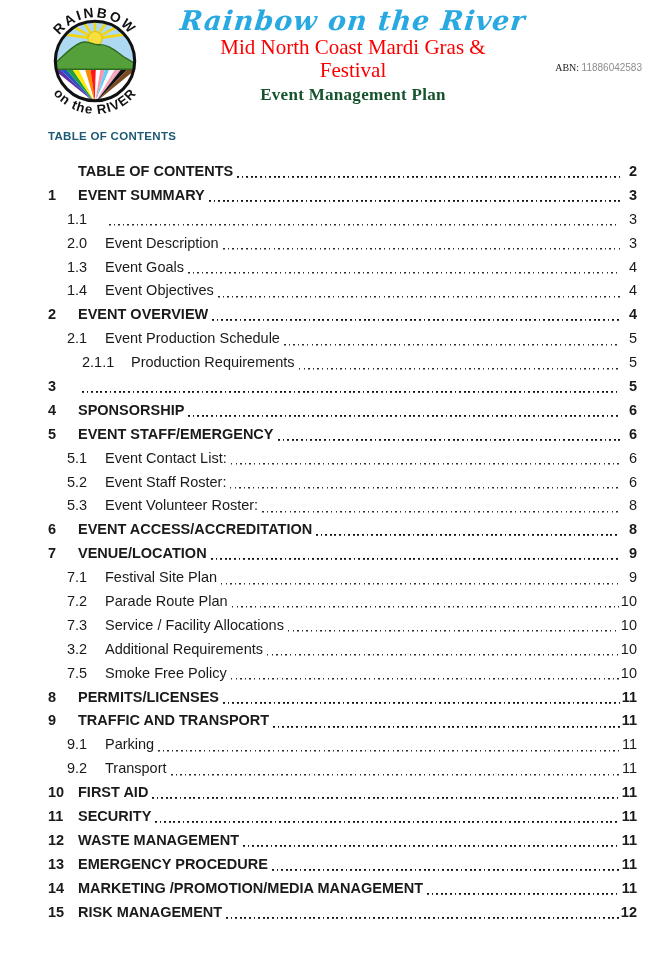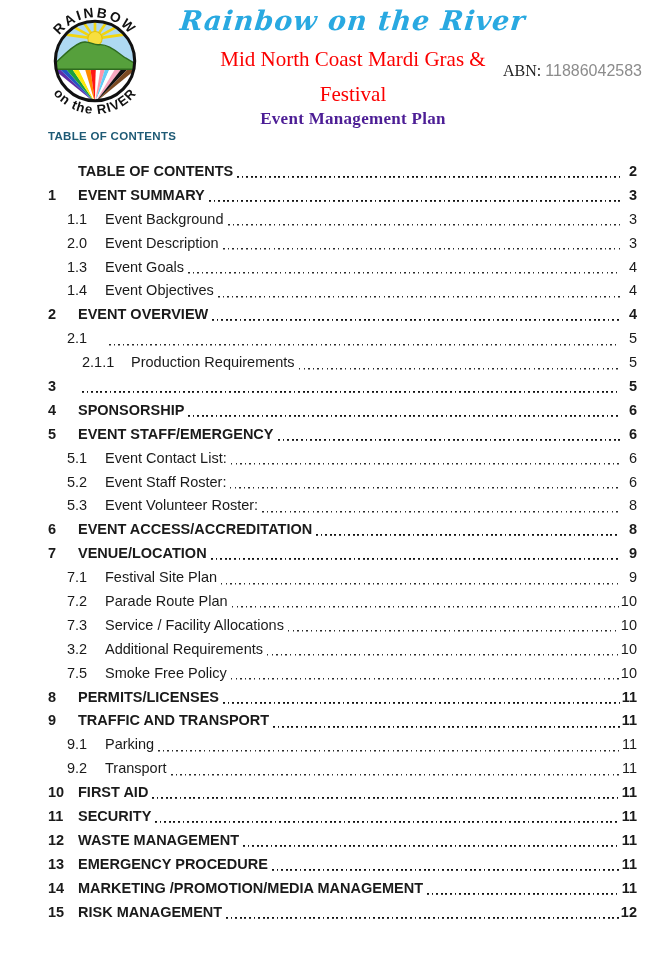--- a/index.html
+++ b/index.html
@@ -16,24 +16,24 @@
 
   
   .logo{position:absolute;left:42px;top:2px;width:106px;height:114px;}
   .title-block{position:absolute;left:170px;top:5px;width:366px;text-align:center;}
   .script-title{
     font-family:"DejaVu Serif",serif;font-style:italic;font-weight:bold;
     font-size:27px;line-height:31px;color:var(--script-blue);
     transform:skewX(-6deg);letter-spacing:1px;white-space:nowrap;
   }
   .subtitle{font-family:"Liberation Serif",serif;color:var(--subtitle-red);
-    font-size:21px;line-height:23px;margin-top:12px;}
-  .doc-title{font-family:"Liberation Serif",serif;font-weight:bold;color:#4c1d95;
+    font-size:21px;line-height:23px;}
+  .doc-title{font-family:"Liberation Serif",serif;font-weight:bold;color:#14532d;
     font-size:17px;line-height:19px;margin-top:3px;letter-spacing:.3px;}
-  .abn{position:absolute;right:28px;top:62px;font-size:16px;
+  .abn{position:absolute;right:28px;top:62px;font-size:10px;
     font-family:"Liberation Serif",serif;color:#222;white-space:nowrap;}
   .abn .abn-num{color:var(--abn-gray);font-family:"Liberation Sans",sans-serif;}
 
   
   .toc-heading{position:absolute;left:48px;top:130px;font-size:11.5px;
     font-weight:bold;color:var(--toc-heading);letter-spacing:.3px;}
   .toc{position:absolute;left:48px;top:160px;width:589px;}
   .toc-row{display:flex;align-items:baseline;height:23.9px;line-height:23.9px;
     font-size:14.5px;color:var(--text);cursor:pointer;}
   .toc-row .num{flex:0 0 auto;}
@@ -126,21 +126,20 @@
       <span class="page-num">2</span>
     </div>
       <div class="toc-row l1 bold">
       <span class="num">1</span>
       <span class="title">EVENT SUMMARY</span>
       <span class="leader"></span>
       <span class="page-num">3</span>
     </div>
       <div class="toc-row l2">
       <span class="num">1.1</span>
-      <span class="title">Event Background</span>
       <span class="leader"></span>
       <span class="page-num">3</span>
     </div>
       <div class="toc-row l2">
       <span class="num">2.0</span>
       <span class="title">Event Description</span>
       <span class="leader"></span>
       <span class="page-num">3</span>
     </div>
       <div class="toc-row l2">
@@ -156,20 +155,21 @@
       <span class="page-num">4</span>
     </div>
       <div class="toc-row l1 bold">
       <span class="num">2</span>
       <span class="title">EVENT OVERVIEW</span>
       <span class="leader"></span>
       <span class="page-num">4</span>
     </div>
       <div class="toc-row l2">
       <span class="num">2.1</span>
+      <span class="title">Event Production Schedule</span>
       <span class="leader"></span>
       <span class="page-num">5</span>
     </div>
       <div class="toc-row l3">
       <span class="num">2.1.1</span>
       <span class="title">Production Requirements</span>
       <span class="leader"></span>
       <span class="page-num">5</span>
     </div>
       <div class="toc-row l1 bold">

